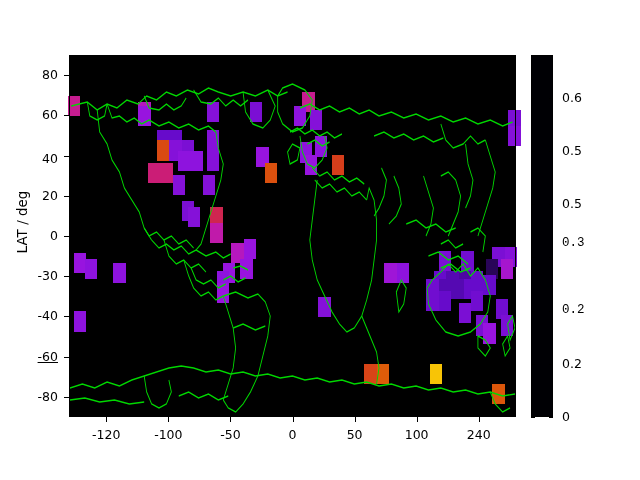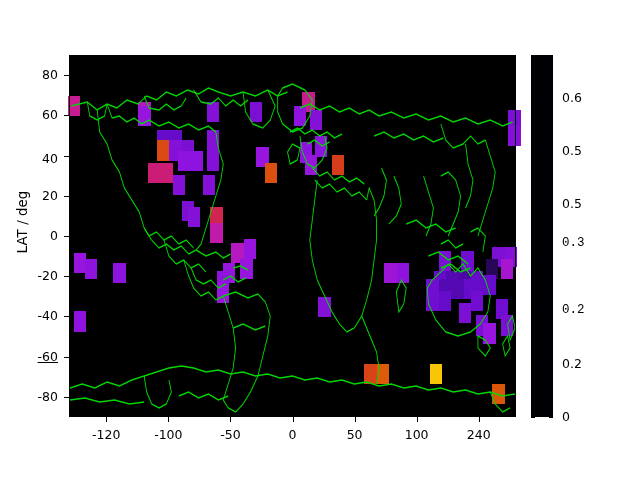--- a/index.html
+++ b/index.html
@@ -226,21 +226,21 @@
       <div class="ylab" style="left: 12px; top: 67.1111px; text-align: right;">80</div>
       <div class="ticky" style="left: 64px; top: 115.333px;"></div>
       <div class="ylab" style="left: 12px; top: 107.333px;">60</div>
       <div class="ticky" style="left: 64px; top: 155.556px;"></div>
       <div class="ylab" style="left: 12px; top: 151px;">40</div>
       <div class="ticky" style="left: 64px; top: 195.778px;"></div>
       <div class="ylab" style="left: 12px; top: 187.778px;">20</div>
       <div class="ticky" style="left: 64px; top: 236px;"></div>
       <div class="ylab" style="left: 12px; top: 228px;">0</div>
       <div class="ticky" style="left: 64px; top: 276.222px;"></div>
-      <div class="ylab" style="left: 12px; top: 268.222px;">-20</div>
+      <div class="ylab" style="left: 12px; top: 268.222px;">-30</div>
       <div class="ticky" style="left: 64px; top: 316.444px;"></div>
       <div class="ylab" style="left: 12px; top: 308.444px;">-40</div>
       <div class="ticky" style="left: 64px; top: 356.667px;"></div>
       <div class="ylab" style="left: 12px; top: 348.667px; text-decoration: underline;">-60</div>
       <div class="ticky" style="left: 64px; top: 396.889px;"></div>
       <div class="ylab" style="left: 12px; top: 388.889px;">-80</div>
     </div>
 
   <div id="yaxis-title">LAT / deg</div>
 

